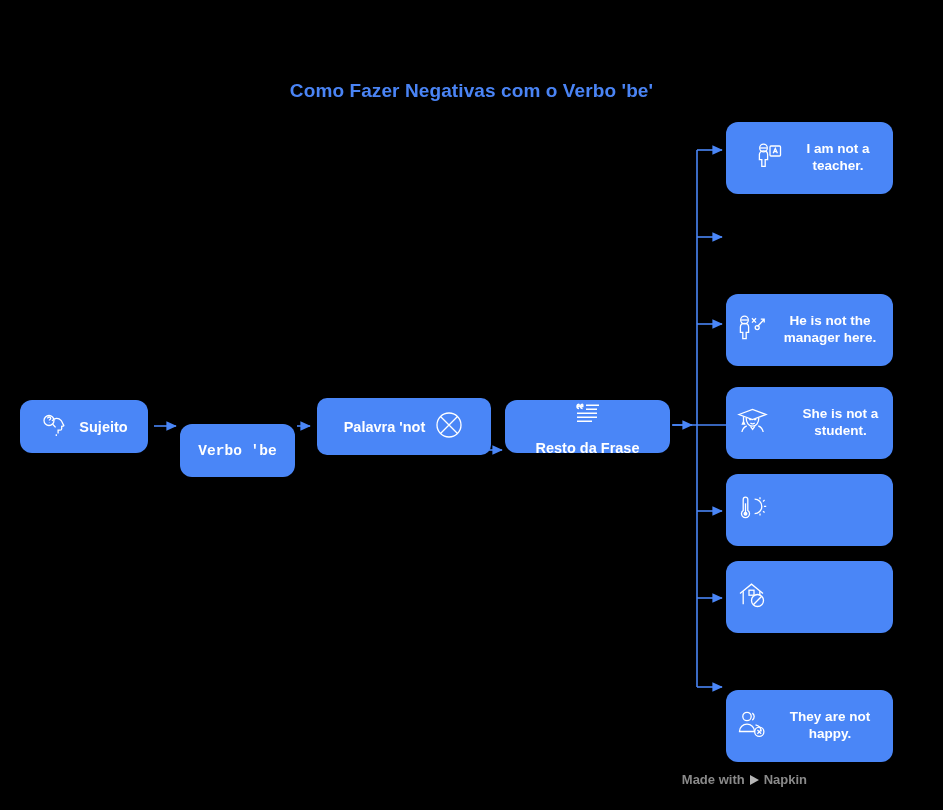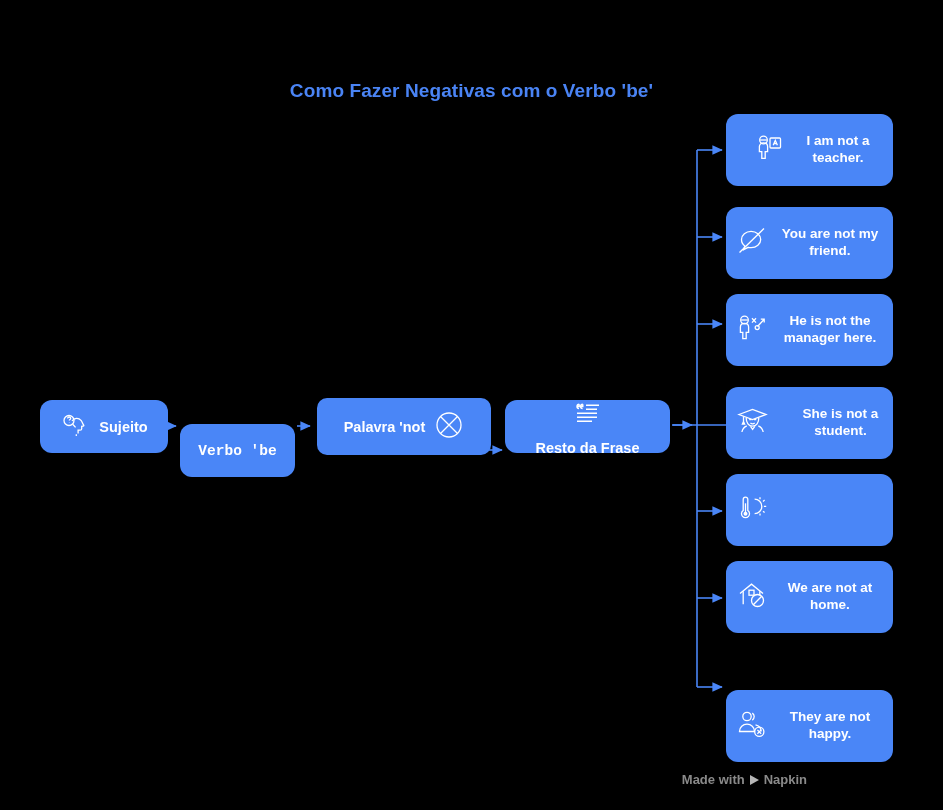--- a/index.html
+++ b/index.html
@@ -78,21 +78,21 @@
       <path d="M697,237 L722,237"></path>
       <path d="M697,324 L722,324"></path>
       <path d="M697,511 L722,511"></path>
       <path d="M697,598 L722,598"></path>
       <path d="M697,687 L722,687"></path>
     </g>
 
     <path d="M673,425 L726,425" stroke="#4a86f7" stroke-width="1.6" fill="none"></path>
   </svg>
 
-  <div class="flow-box" style="left:40px;top:400px;width:128px;height:53px;">
+  <div class="flow-box" style="left:20px;top:400px;width:128px;height:53px;">
     <span class="ico">
       <svg width="30" height="30" viewBox="0 0 30 30" fill="none" stroke="#fff" stroke-width="1.3">
         <path d="M12 11c2.2-3.2 6.5-3.6 9-.6 1.6 1.9 1.4 3.4 2.6 4.6.5.5.2 1.1-.5 1.2l-1.4.2v2.3c0 .9-.7 1.5-1.6 1.5h-2v3.2"></path>
         <circle cx="9" cy="10.5" r="5"></circle>
         <path d="M12.7 14.3 15.6 17.4"></path>
         <path d="M7.6 8.6c0-1 .7-1.6 1.6-1.6.8 0 1.5.6 1.5 1.4 0 1.1-1.4 1.2-1.4 2.2"></path>
         <circle cx="9.2" cy="12.6" r=".45" fill="#fff" stroke="none"></circle>
         <path d="M16.3 24.2v1.8"></path>
       </svg>
     </span>
@@ -117,42 +117,33 @@
     <span class="ico">
       <svg width="30" height="30" viewBox="0 0 30 30" fill="none" stroke="#fff" stroke-width="1.4">
         <path d="M4 8.5c0-1.3 1-2.3 2.2-2.3M4 8.5c0 1.2.9 2.1 2 2.1M4 8.5h2.2V6.2"></path>
         <path d="M7.6 8.5c0-1.3 1-2.3 2.2-2.3M7.6 8.5c0 1.2.9 2.1 2 2.1M7.6 8.5h2.2V6.2"></path>
         <path d="M13 7.2h13 M13 11.2h11 M4 15.2h20 M4 19.2h20 M4 23.2h15"></path>
       </svg>
     </span>
     <span class="label">Resto da Frase</span>
   </div>
 
-  <div class="card" style="top:114px;padding-left:27px;">
+  <div class="card" style="top:122px;padding-left:27px;">
     <span class="ico">
       <svg width="34" height="34" viewBox="0 0 34 34" fill="none" stroke="#fff" stroke-width="1.3">
         <circle cx="10.5" cy="9" r="3.8"></circle>
           <path d="M7.2 9h6.6"></path>
         <path d="M6.4 15.5c0-2.2 1.8-3.6 4.1-3.6s4.1 1.4 4.1 3.6v5.2h-2.4v6.6H8.8v-6.6H6.4z"></path>
         <rect x="17" y="7" width="10.5" height="10" rx="1"></rect>
         <path d="M20.2 14.3 22.3 9.4 24.4 14.3 M21 12.6h2.6"></path>
       </svg>
     </span>
     <span class="ctext">I am not a teacher.</span>
   </div>
 
-  <div class="card" style="top:207px;">
-    <span class="ico">
-      <svg width="36" height="34" viewBox="0 0 36 34" fill="none" stroke="#fff" stroke-width="1.3">
-        <path d="M6.5 15.5c0-4.6 4.3-8.2 9.6-8.2s9.6 3.6 9.6 8.2-4.3 8.2-9.6 8.2c-1 0-2-.1-2.9-.4l-4.6 2.3 1.2-3.6c-2-1.5-3.3-3.8-3.3-6.5z"></path>
-        <path d="M4.5 28.5 29 4.5"></path>
-      </svg>
-    </span>
-    <span class="ctext">You are not my friend.</span>
-  </div>
 
   <div class="card" style="top:294px;">
     <span class="ico">
       <svg width="36" height="34" viewBox="0 0 36 34" fill="none" stroke="#fff" stroke-width="1.3">
         <circle cx="9.5" cy="9" r="3.8"></circle>
           <path d="M6.2 9h6.6"></path>
         <path d="M5.4 16c0-2.2 1.8-3.7 4.1-3.7s4.1 1.5 4.1 3.7v5.3h-2.4v6.3H7.8v-6.3H5.4z"></path>
         <path d="M17 7.2 21 11.6 M21 7.2 17 11.6"></path>
         <path d="M22.5 15.5 29 8.5 M25.8 8.2H29.2V11.6"></path>
         <circle cx="22.2" cy="16.6" r="2"></circle>
@@ -191,21 +182,20 @@
   <div class="card" style="top:561px;">
     <span class="ico">
       <svg width="36" height="34" viewBox="0 0 36 34" fill="none" stroke="#fff" stroke-width="1.3">
         <path d="M5 15.5 16.5 6.2 28 15.5"></path>
         <path d="M8.2 13.2v13 M24.8 13.2v4.4"></path>
         <rect x="14" y="12.2" width="5" height="5"></rect>
         <circle cx="22.5" cy="22.5" r="6"></circle>
         <path d="M18.3 26.7 26.7 18.3"></path>
       </svg>
     </span>
-    <span class="ctext">We are not at home.</span>
   </div>
 
   <div class="card" style="top:690px;">
     <span class="ico">
       <svg width="36" height="34" viewBox="0 0 36 34" fill="none" stroke="#fff" stroke-width="1.3">
         <circle cx="12" cy="9.5" r="4.2"></circle>
         <path d="M17.3 6.1a4.2 4.2 0 0 1 0 7"></path>
         <path d="M4.5 24.5c0-4.3 3.4-7.3 7.5-7.3s7.5 3 7.5 7.3z"></path>
         <path d="M20.5 17.8c3.3.6 5.6 3.3 5.6 6.7"></path>
         <circle cx="24.3" cy="24.8" r="4.6"></circle>

